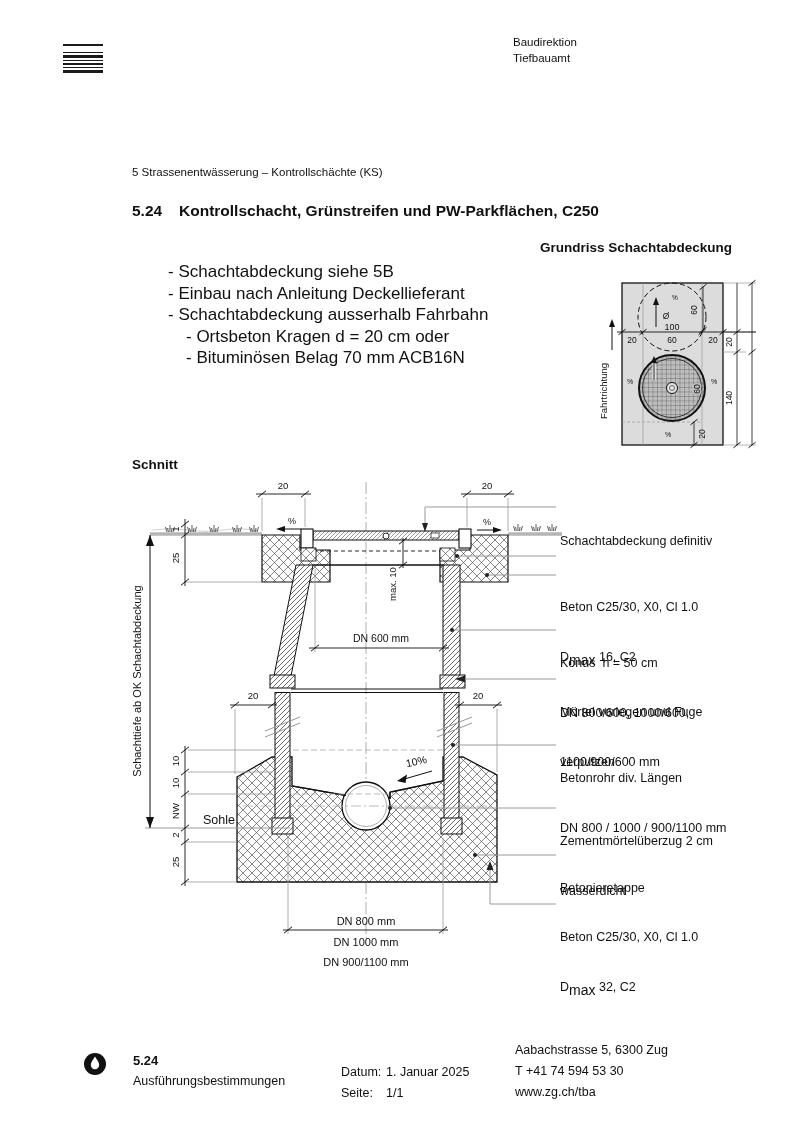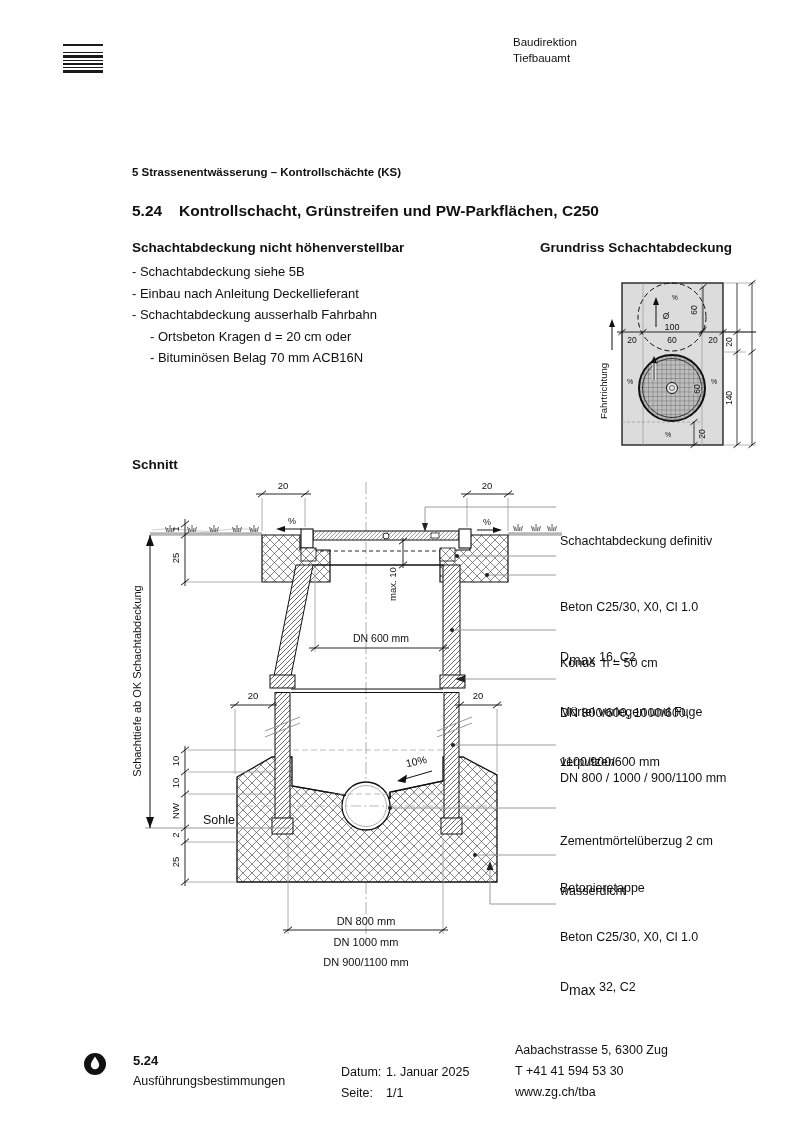--- a/index.html
+++ b/index.html
@@ -5,21 +5,21 @@
   html,body{margin:0;padding:0;background:#e8e8e8;}
   .page{position:relative;width:794px;height:1123px;background:#ffffff;margin:0 auto;
         font-family:"Liberation Sans","DejaVu Sans",sans-serif;color:#111;overflow:hidden;}
   .abs{position:absolute;}
   .org{font-size:24px;letter-spacing:.5px;}
   .dept{font-size:11.5px;line-height:16px;}
   .crumb{font-size:11.5px;}
   .title{font-size:15.5px;font-weight:bold;}
   .title .num{display:inline-block;width:47px;}
   .notes-h{font-size:13.5px;font-weight:bold;}
-  .note{font-size:13px;line-height:21.5px;white-space:pre-wrap;}
+  .note{font-size:17px;line-height:21.5px;white-space:pre-wrap;margin-left:36px;}
   .note.l2{padding-left:18px;}
   .plan-h{font-size:13.5px;font-weight:bold;}
   .sec-h{font-size:13.5px;font-weight:bold;}
   .callout{font-size:12.5px;line-height:16.5px;white-space:pre-wrap;width:220px;}
   .callout sub{font-size:14px;}
   .logo{width:40px;height:30px;}
   .logo i{display:block;background:#1a1a1a;width:40px;}
   .foot-num{font-size:13px;font-weight:bold;}
   .foot-doc{font-size:12.5px;}
   .foot-kv{font-size:12.5px;line-height:21px;}
@@ -39,24 +39,23 @@
     <i style="height:1px;margin-bottom:2px;"></i>
     <i style="height:2.5px;margin-bottom:2px;"></i>
     <i style="height:1px;margin-bottom:2px;"></i>
     <i style="height:2.5px;"></i>
   </div>
   <div class="abs dept" style="left:513px;top:34px;">
     <div>Baudirektion</div>
     <div>Tiefbauamt</div>
   </div>
 
-  <div class="abs crumb" style="left:132px;top:166px;font-weight:bold;">5 Strassenentwässerung – Kontrollschächte (KS)</div>
+  <div class="abs crumb" style="left:132px;top:166px;">5 Strassenentwässerung – Kontrollschächte (KS)</div>
   <div class="abs title" style="left:132px;top:202px;"><span class="num">5.24</span><span>Kontrollschacht, Grünstreifen und PW-Parkflächen, C250</span></div>
 
-  <div class="abs notes-h" style="left:132px;top:240px;">Schachtabdeckung nicht höhenverstellbar</div>
   <div class="abs" style="left:132px;top:261px;">
     <div class="note">- Schachtabdeckung siehe 5B</div>
     <div class="note">- Einbau nach Anleitung Deckellieferant</div>
     <div class="note">- Schachtabdeckung ausserhalb Fahrbahn</div>
     <div class="note l2">- Ortsbeton Kragen d = 20 cm oder</div>
     <div class="note l2">- Bituminösen Belag 70 mm ACB16N</div>
   </div>
 
   <div class="abs plan-h" style="left:540px;top:240px;">Grundriss Schachtabdeckung</div>
 
@@ -370,20 +369,21 @@
   <div class="abs callout" style="left:560px;top:622px;">
     <div>Konus  h = 50 cm</div>
     <div>DN 800/600, 1000/600,</div>
     <div>1100/900/600 mm</div>
   </div>
   <div class="abs callout" style="left:560px;top:671px;">
     <div>Mörtel vorlegen und Fuge</div>
     <div>verputzen</div>
   </div>
   <div class="abs callout" style="left:560px;top:737px;">
+    <div>Betonrohr div. Längen</div>
     <div>DN 800 / 1000 / 900/1100 mm</div>
   </div>
   <div class="abs callout" style="left:560px;top:800px;">
     <div>Zementmörtelüberzug 2 cm</div>
     <div>wasserdicht</div>
   </div>
   <div class="abs callout" style="left:560px;top:847px;">
     <div>Betonieretappe</div>
   </div>
   <div class="abs callout" style="left:560px;top:896px;">
@@ -396,17 +396,17 @@
     <path d="M12 4.5 C9.5 8.5 7.8 10.5 7.8 13 A4.2 4.2 0 0 0 16.2 13 C16.2 10.5 14.5 8.5 12 4.5 Z" fill="#fff"></path>
   </svg>
   <div class="abs foot-num" style="left:133px;top:1053px;">5.24</div>
   <div class="abs foot-doc" style="left:133px;top:1074px;">Ausführungsbestimmungen</div>
   <div class="abs foot-kv" style="left:341px;top:1053px;margin-top:9px;">
     <div><span class="k">Datum:</span><span>1. Januar 2025</span></div>
     <div><span class="k">Seite:</span><span>1/1</span></div>
   </div>
   <div class="abs foot-addr" style="left:515px;top:1040px;">
     <div>Aabachstrasse 5, 6300 Zug</div>
-    <div>T +41 41 594 53 30</div>
+    <div>T +41 74 594 53 30</div>
     <div>www.zg.ch/tba</div>
   </div>
 
 </div>
 
 </body></html>

